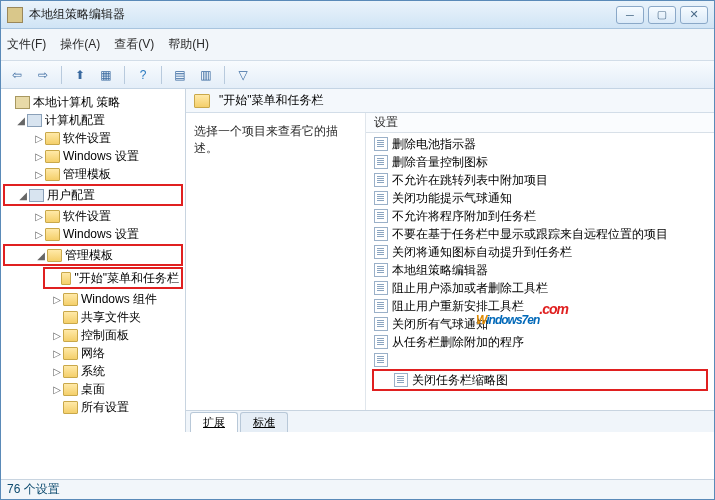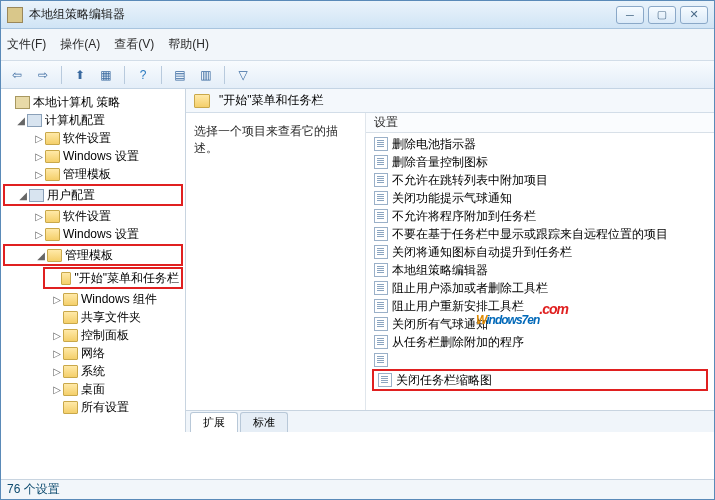--- a/index.html
+++ b/index.html
@@ -31,22 +31,22 @@
 .content-head .fold-icon { width:16px; height:14px; }
 .content-body { flex:1; display:flex; overflow:hidden; position:relative; }
 .left-pane { width:180px; padding:10px 8px; border-right:1px solid #e0e6ec; color:#2a2a2a; }
 .right-pane { flex:1; overflow:auto; position:relative; }
 .col-head { height:20px; border-bottom:1px solid #d8e0e8; display:flex; align-items:center; padding:0 8px; background:#fafcfe; color:#2a2a2a; position:sticky; top:0; }
 .items { padding:2px 0; }
 .item { display:flex; align-items:center; height:18px; padding:0 8px; cursor:pointer; }
 .doc-icon { width:14px; height:14px; margin-right:4px; background:#fff; border:1px solid #9ab0c8; position:relative; }
 .doc-icon::after { content:""; position:absolute; left:2px; top:2px; width:7px; height:1px; background:#8aa4c0; box-shadow:0 2px 0 #8aa4c0,0 4px 0 #8aa4c0,0 6px 0 #8aa4c0; }
 .hl-item { border:2px solid #e02020; margin:0 6px; }
-.hl-item .item { padding:0 4px; }
-.tabs { height:22px; border-top:1px solid #c8d4e0; display:flex; align-items:flex-end; padding:0 4px; background:#f0f5fa; }
+.hl-item .item { padding:0 20px; }
+.tabs { height:22px; border-top:1px solid #c8d4e0; display:flex; align-items:flex-end; padding:0 4px; background:#f0f5fa;text-decoration:underline; }
 .tab { padding:2px 12px; border:1px solid #b8c8d8; border-bottom:none; background:#fff; margin-right:2px; border-radius:3px 3px 0 0; cursor:pointer; font-size:11px; }
 .tab.inactive { background:#e6eef6; }
 .status { height:20px; border-top:1px solid #c8d4e0; background:#f2f6fa; display:flex; align-items:center; padding:0 6px; color:#0c4a6e;margin-top:47px; }
 .watermark { position:absolute; left:110px; top:184px; pointer-events:none; font-weight:bold; font-size:30px; font-style:italic; letter-spacing:-1px; }
 .watermark .w { color:#e08a00; }
 .watermark .t { color:#0068b8; }
 .watermark .dot { color:#e02020; font-size:14px; position:relative; top:-10px; }
 </style>
 </head>
 <body>

